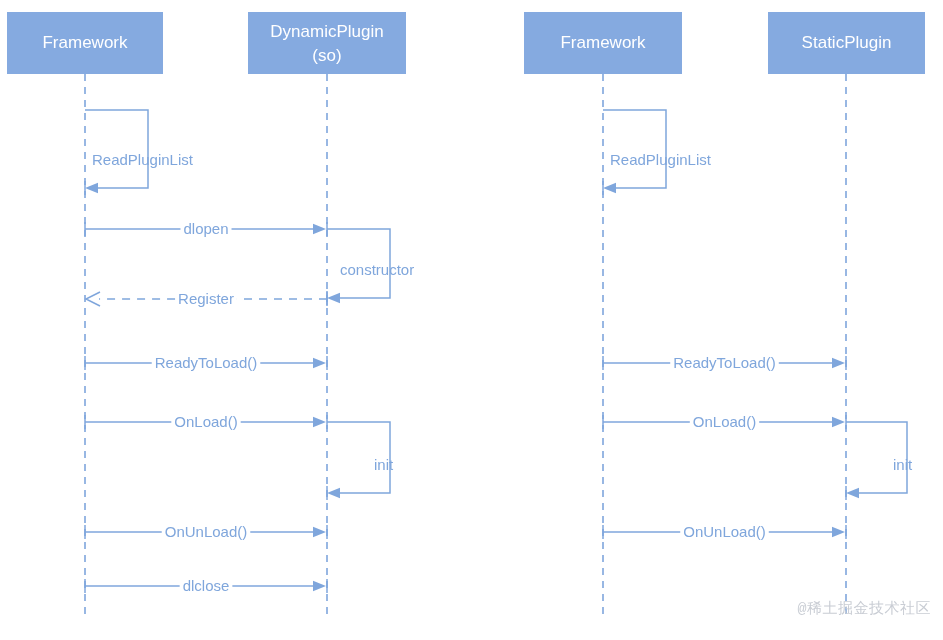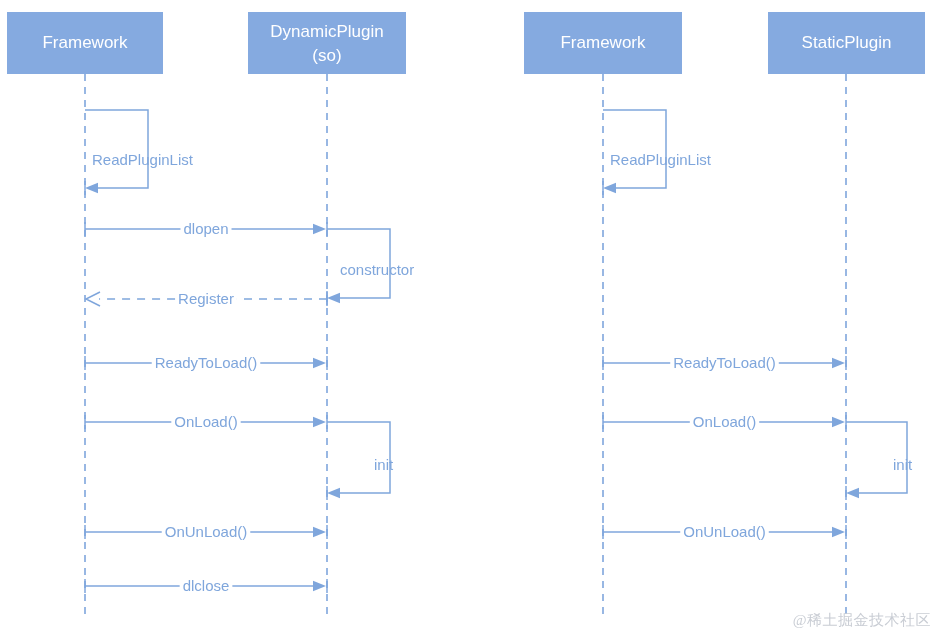--- a/index.html
+++ b/index.html
@@ -66,22 +66,22 @@
     stroke-width: 1.5;
     stroke-linecap: butt;
     stroke-linejoin: miter;
   }
   .end-tick {
     stroke-width: 1.5;
   }
   .watermark {
     position: absolute;
     right: 12px;
-    bottom: 10px;
-    font-family: Liberation Serif, serif;
+    bottom: 22px;
+    font-family: Liberation Mono, monospace;
     font-size: 15px;
     color: #c9cdd4;
     letter-spacing: 0.5px;
     white-space: nowrap;
     user-select: none;
   }
 </style>
 </head>
 <body>
 

